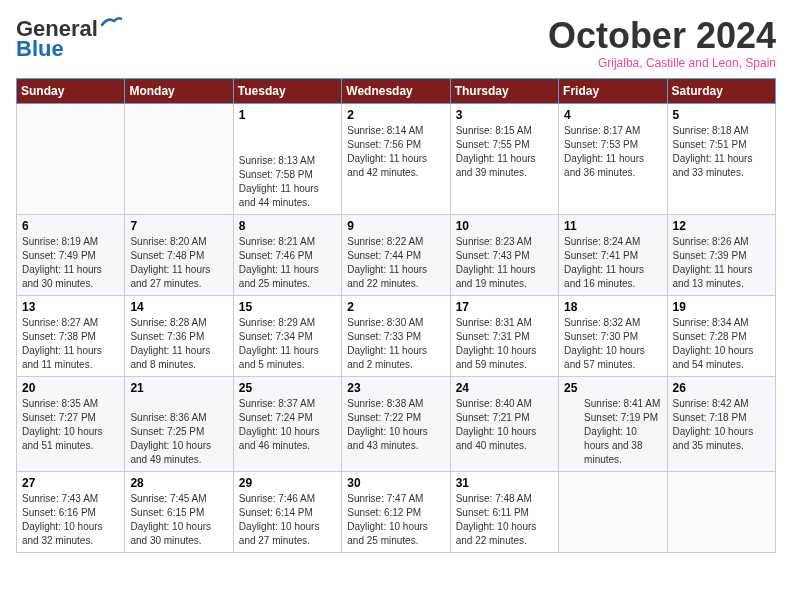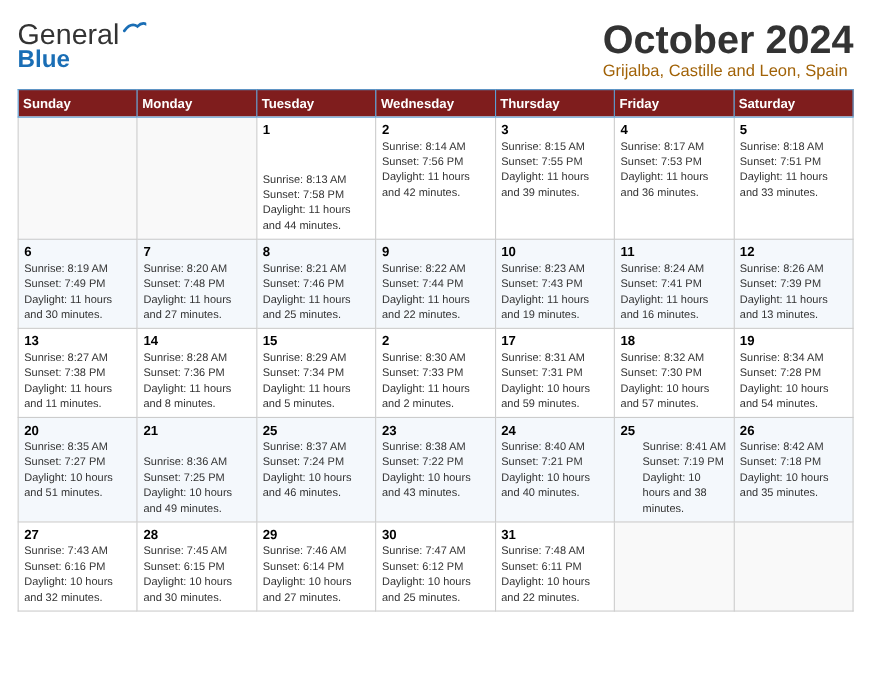--- a/index.html
+++ b/index.html
@@ -15,31 +15,31 @@
       justify-content: space-between;
       align-items: flex-start;
       margin-bottom: 8px;
     }
     .logo {
       display: flex;
       flex-direction: column;
       align-items: flex-start;
     }
     .title-area {
-      text-align: left;
+      text-align: right;
     }
     .month-title {
       font-size: 36px;
       font-weight: bold;
       color: #333;
       line-height: 1.1;
     }
     .location-title {
-      font-size: 15px;
-      color: #a16207;
+      font-size: 12px;
+      color: #ec4899;
     }
     .calendar {
       width: 100%;
       border-collapse: collapse;
       font-size: 10.5px;
     }
     .calendar th {
       background: #7f1d1d;
       color: #fff;
       padding: 5px 4px;
@@ -74,21 +74,21 @@
       background: #f9f9f9 !important;
     }
     .row-even td { background: #eef4fb; }
   </style>
 </head>
 <body>
 
 <div class="header-area">
   <div class="logo">
     <div style="display:flex;align-items:center;gap:0;">
-      <span style="font-size:26px;font-weight:normal;color:#333;">General</span>
+      <span style="font-size:22px;font-weight:bold;color:#333;">General</span>
       <svg width="22" height="18" viewBox="0 0 22 18" style="margin-left:2px;margin-top:-10px;">
         <path d="M2 10 Q8 2 14 6 Q18 2 22 4" stroke="#1a6eb5" stroke-width="2.5" fill="none" stroke-linecap="round"></path>
       </svg>
     </div>
     <span style="font-size:22px;font-weight:bold;color:#1a6eb5;margin-top:-6px;">Blue</span>
   </div>
   <div class="title-area">
     <div class="month-title">October 2024</div>
     <div class="location-title">Grijalba, Castille and Leon, Spain</div>
   </div>

